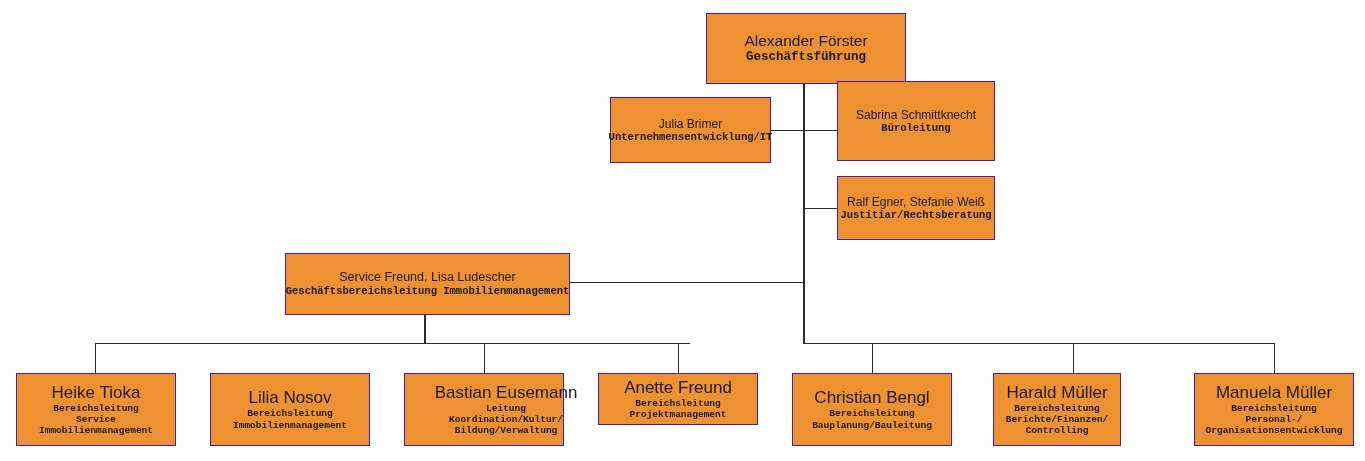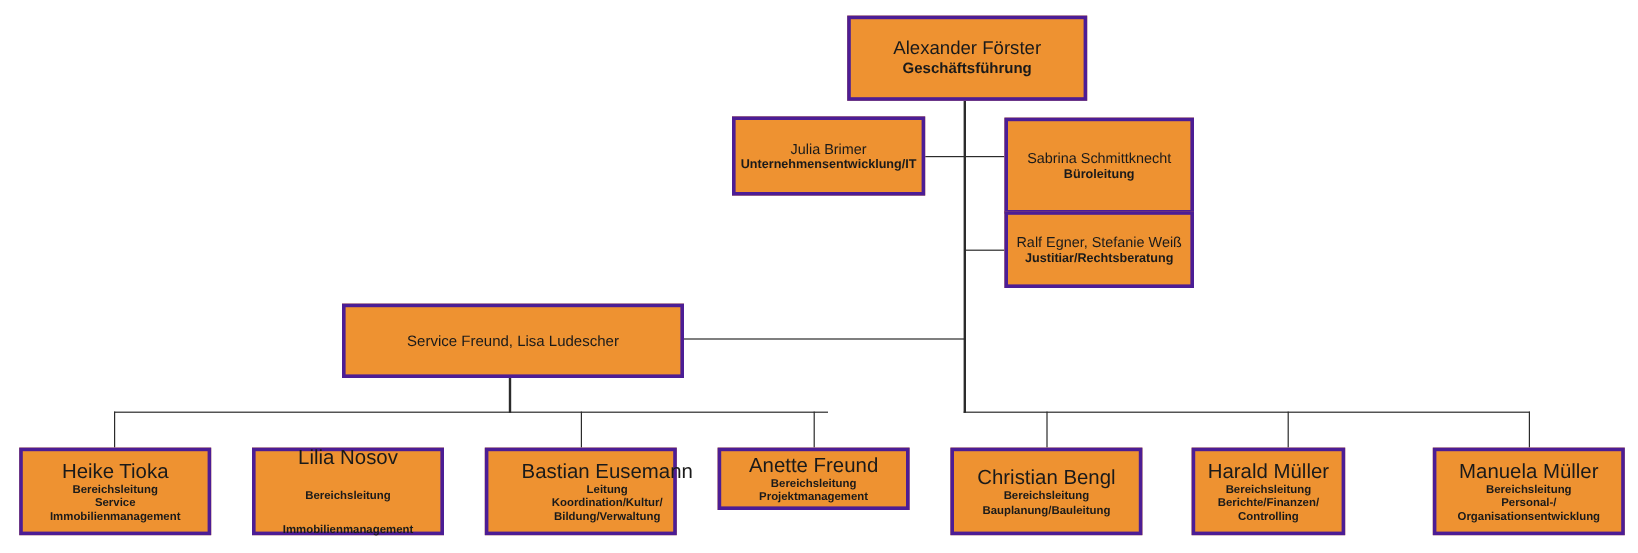--- a/index.html
+++ b/index.html
@@ -15,37 +15,38 @@
     position: relative;
     width: 1365px;
     height: 461px;
     background: #ffffff;
     overflow: hidden;
   }
   .node {
     position: absolute;
     box-sizing: border-box;
     background: #ee9231;
-    border: 3px solid #4c1d95;
+    border: 1px solid #4c1d95;
     display: flex;
     flex-direction: column;
     align-items: center;
     justify-content: center;
     text-align: center;
     color: #1a1a1a;
     line-height: 1.18;
     padding: 2px 4px;
   }
   .node .name {
     font-weight: normal;
     white-space: nowrap;
   }
   .node .role {
     font-weight: bold;
     white-space: nowrap;
+    font-family: Liberation Mono, monospace;
   }
   .node.lvl0 .name { font-size: 15.5px; }
   .node.lvl0 .role { font-size: 12.5px; }
   .node.lvl1 .name { font-size: 12px; }
   .node.lvl1 .role { font-size: 10.5px; }
   .node.lvl2 .name { font-size: 12.5px; }
   .node.lvl2 .role { font-size: 10.5px; }
   .node.lvl3 .name { font-size: 17px; }
   .node.lvl3 .role { font-size: 9.5px; }
   .edge {
@@ -86,42 +87,43 @@
   <div class="node lvl0" style="left:706px; top:13px; width:200px; height:71px;">
     <span class="name">Alexander Förster</span>
     <span class="role">Geschäftsführung</span>
   </div>
 
   <div class="node lvl1" style="left:610px; top:97px; width:161px; height:66px;">
     <span class="name">Julia Brimer</span>
     <span class="role">Unternehmensentwicklung/IT</span>
   </div>
 
-  <div class="node lvl1" style="left:837px; top:98px; width:158px; height:80px;">
+  <div class="node lvl1" style="left:837px; top:81px; width:158px; height:80px;">
     <span class="name">Sabrina Schmittknecht</span>
     <span class="role">Büroleitung</span>
   </div>
 
   <div class="node lvl1" style="left:837px; top:176px; width:158px; height:64px;">
     <span class="name">Ralf Egner, Stefanie Weiß</span>
     <span class="role">Justitiar/Rechtsberatung</span>
   </div>
 
   <div class="node lvl2" style="left:285px; top:253px; width:285px; height:62px;">
     <span class="name">Service Freund, Lisa Ludescher</span>
+    <span class="role">Geschäftsbereichsleitung Immobilienmanagement</span>
   </div>
 
   <div class="node lvl3" style="left:16px; top:373px; width:160px; height:73px;">
     <span class="name">Heike Tioka</span>
     <span class="role">Bereichsleitung</span>
     <span class="role">Service</span>
     <span class="role">Immobilienmanagement</span>
   </div>
 
-  <div class="node lvl3" style="left:210px; top:373px; width:160px; height:73px;gap:16px;">
+  <div class="node lvl3" style="left:210px; top:373px; width:160px; height:73px;">
     <span class="name">Lilia Nosov</span>
     <span class="role">Bereichsleitung</span>
     <span class="role">Immobilienmanagement</span>
   </div>
 
   <div class="node lvl3" style="left:404px; top:373px; width:160px; height:73px;padding-left:48px;">
     <span class="name">Bastian Eusemann</span>
     <span class="role">Leitung</span>
     <span class="role">Koordination/Kultur/</span>
     <span class="role">Bildung/Verwaltung</span>

